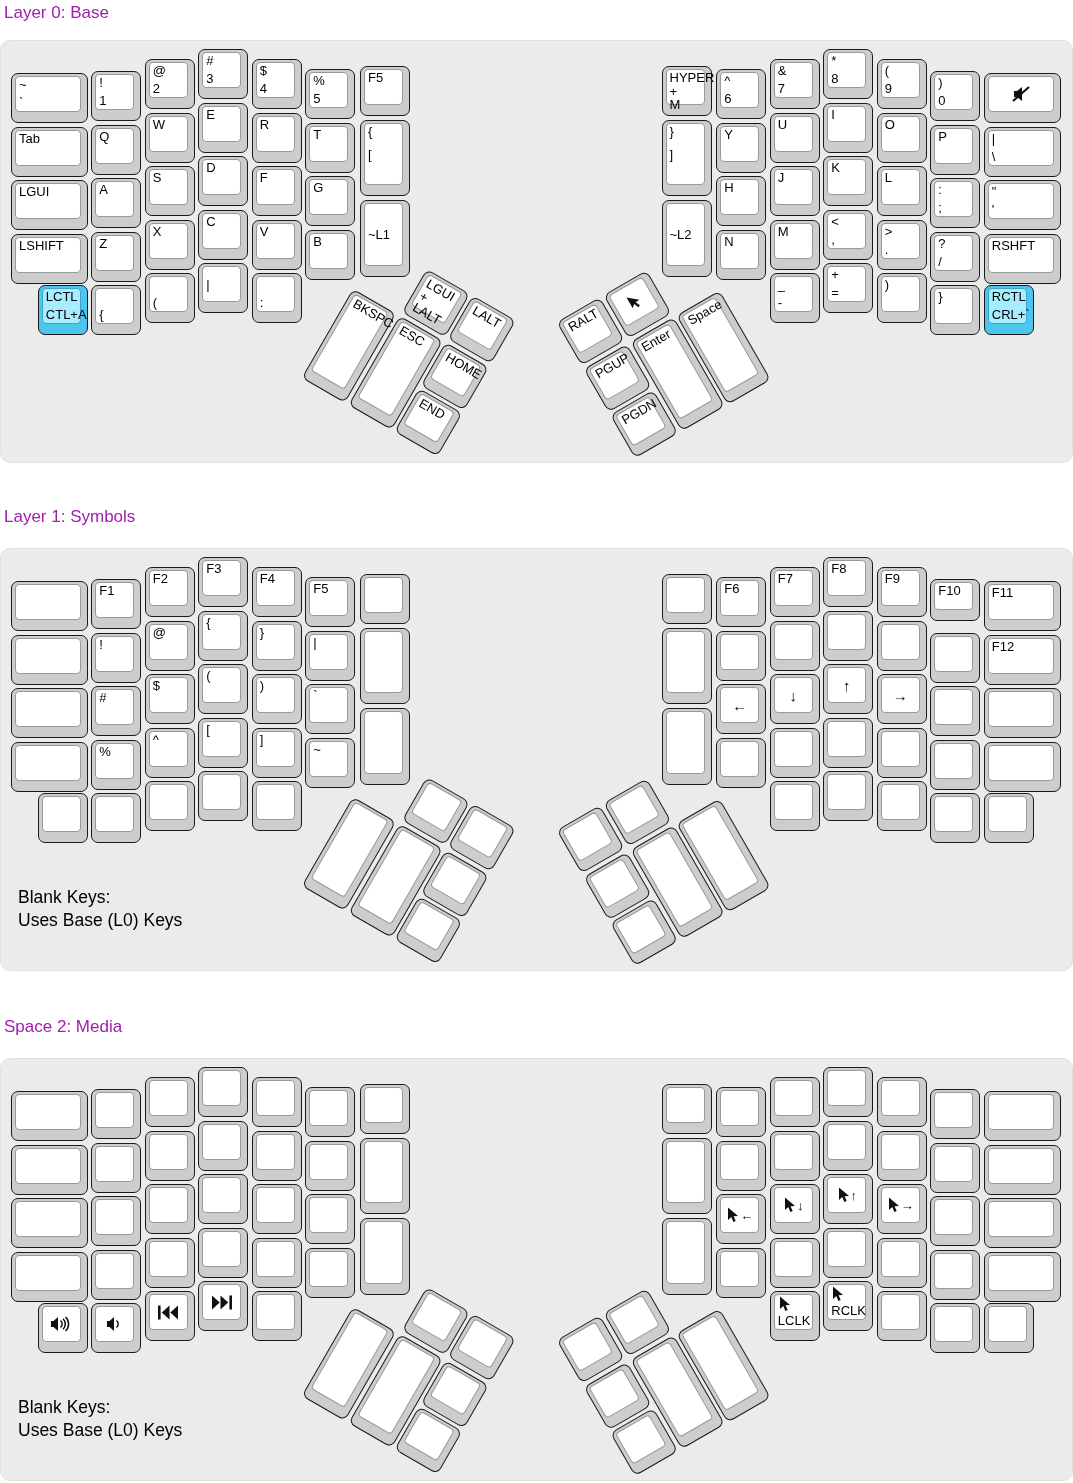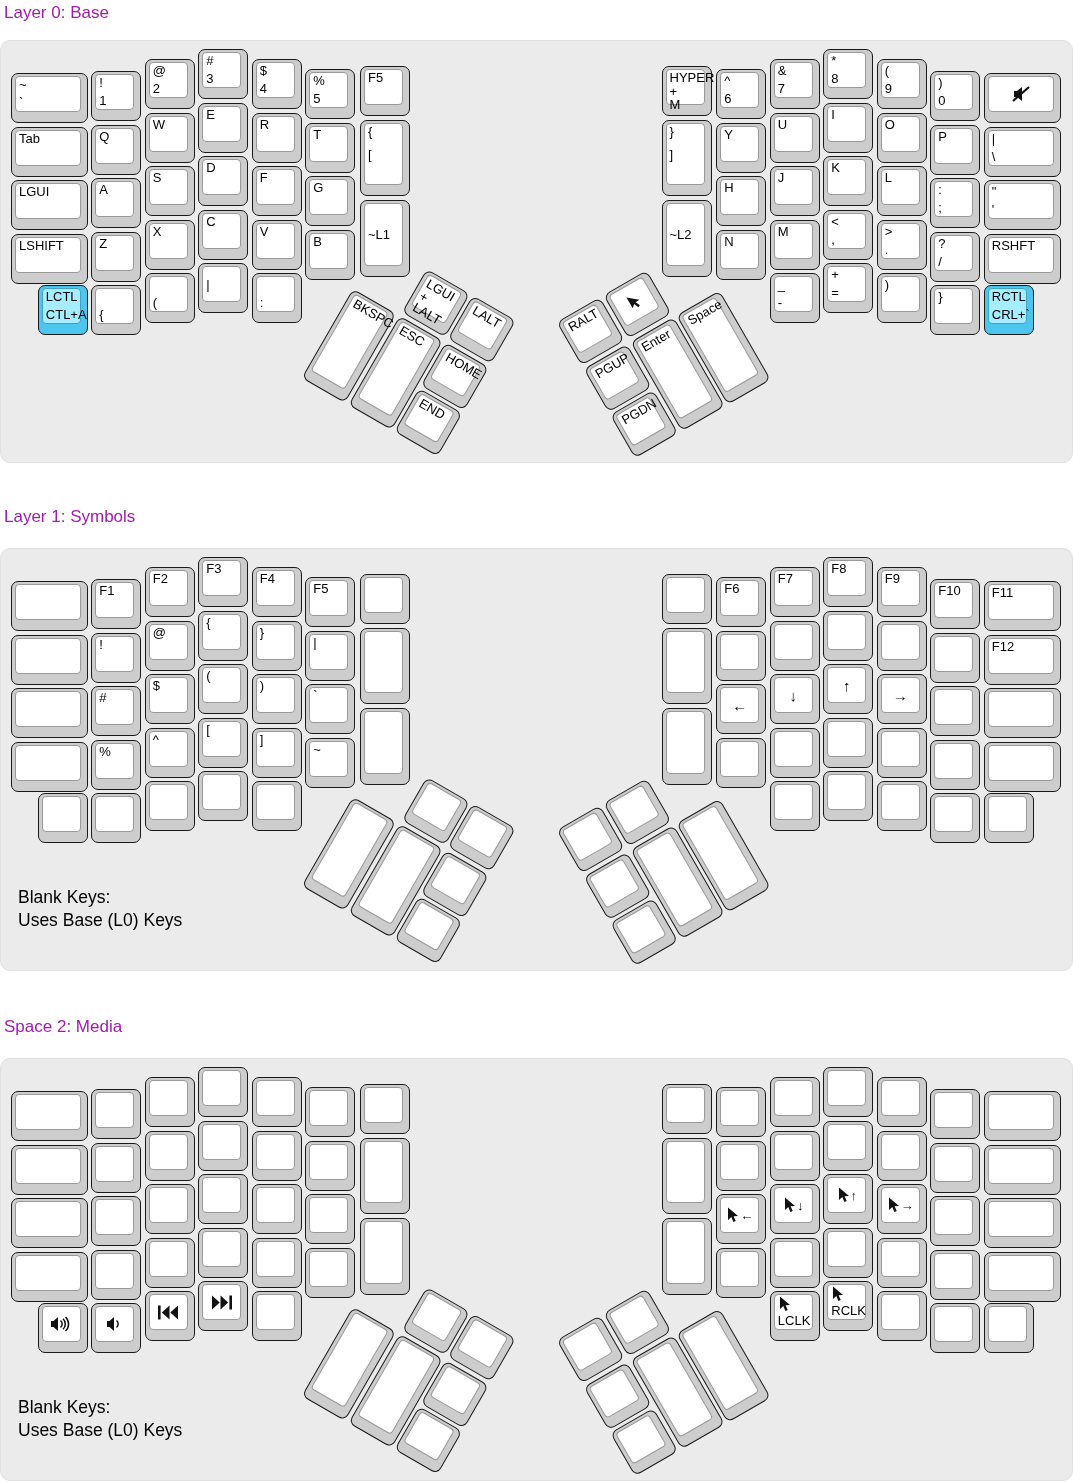--- a/index.html
+++ b/index.html
@@ -708,21 +708,21 @@
       <div class="cap">
         <span class="lg cc">→</span>
       </div>
     </div>
     <div class="key" style="left: 875.8px; top: 178.5px; width: 50px; height: 50px;">
       <div class="cap"></div>
     </div>
     <div class="key" style="left: 875.8px; top: 232px; width: 50px; height: 50px;">
       <div class="cap"></div>
     </div>
-    <div class="key" style="left: 929.3px; top: 30px; width: 50px; height: 50px;">
+    <div class="key" style="left: 929.3px; top: 30px; width: 50px; height: 42px;">
       <div class="cap">
         <span class="lg t">F10</span>
       </div>
     </div>
     <div class="key" style="left: 929.3px; top: 83.5px; width: 50px; height: 50px;">
       <div class="cap"></div>
     </div>
     <div class="key" style="left: 929.3px; top: 137px; width: 50px; height: 50px;">
       <div class="cap"></div>
     </div>

